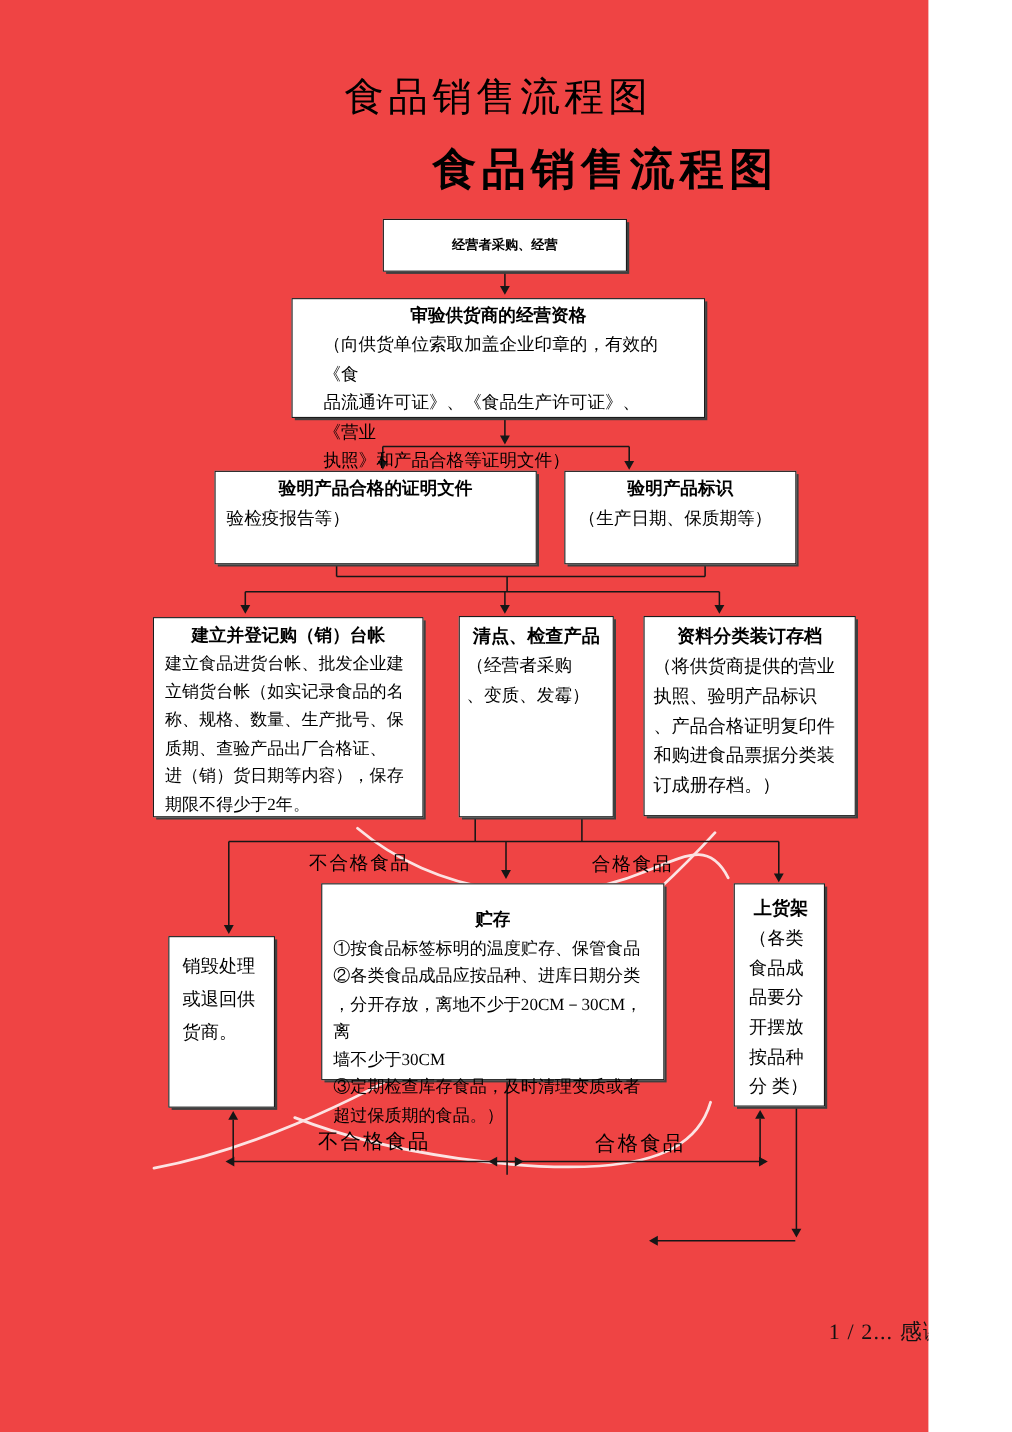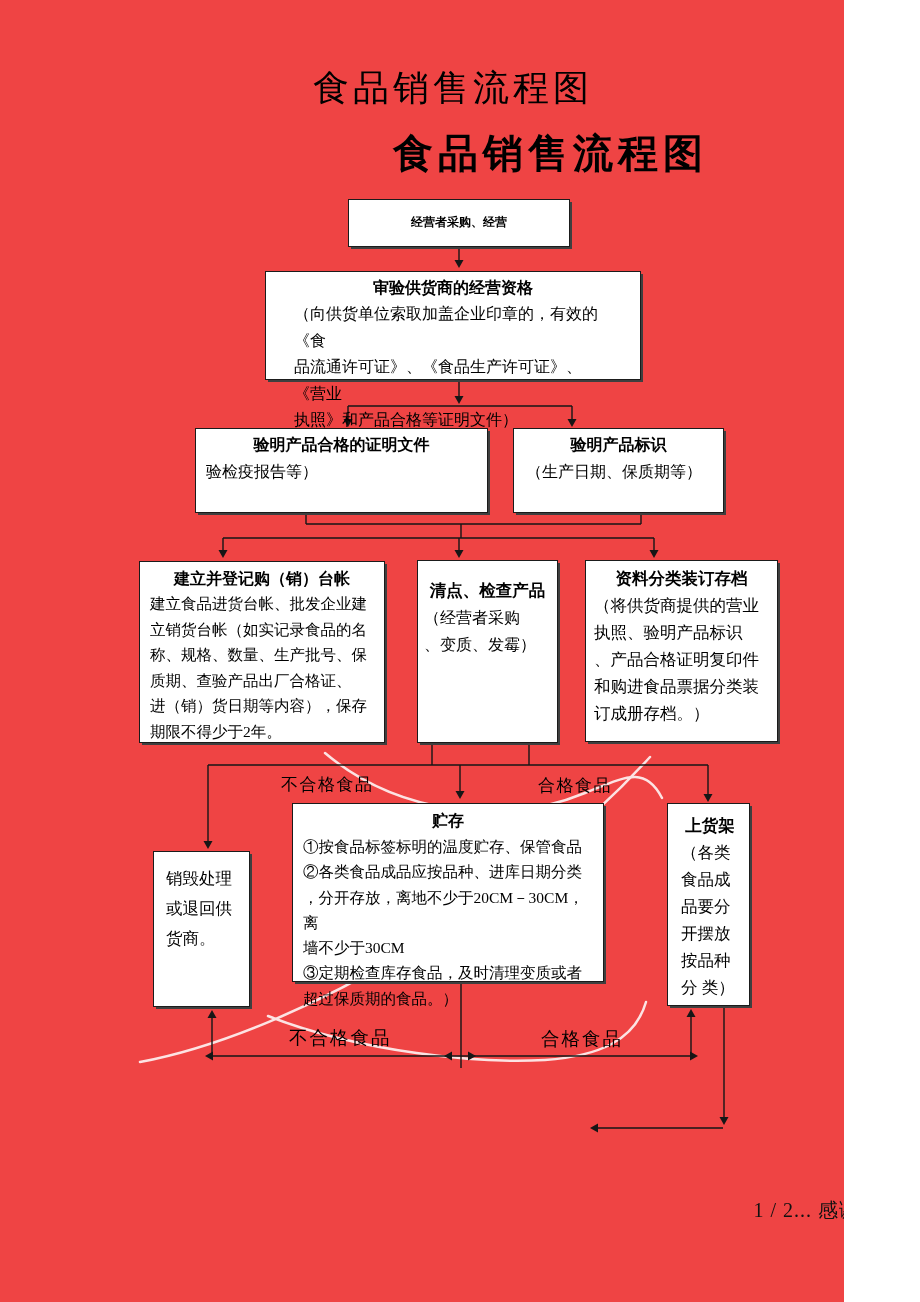--- a/index.html
+++ b/index.html
@@ -36,29 +36,29 @@
   #box-supplier .bl{font-size:16px;line-height:26.5px;}
   #box-cert{left:167px;top:428px;width:293px;height:85px;padding:3px 10px;margin-left:28px;}
   #box-cert .bt{font-size:16px;line-height:26px;}
   #box-cert .bl{font-size:16px;line-height:27px;}
   #box-label{left:513px;top:428px;width:211px;height:85px;padding:3px 12px;}
   #box-label .bt{font-size:16px;line-height:26px;}
   #box-label .bl{font-size:16px;line-height:27px;}
   #box-ledger{left:139px;top:561px;width:246px;height:182px;padding:4px 10px;}
   #box-ledger .bt{font-size:16px;line-height:25px;}
   #box-ledger .bl{font-size:15.5px;line-height:25.5px;}
-  #box-inspect{left:417px;top:560px;width:141px;height:183px;padding:16px 6px;}
+  #box-inspect{left:417px;top:560px;width:141px;height:183px;padding:4px 6px;}
   #box-inspect .bt{font-size:16.5px;line-height:27px;}
   #box-inspect .bl{font-size:16px;line-height:27px;}
   #box-archive{left:585px;top:560px;width:193px;height:182px;padding:4px 8px;}
   #box-archive .bt{font-size:16.5px;line-height:27px;}
   #box-archive .bl{font-size:16.5px;line-height:27px;}
   #box-destroy{left:153px;top:851px;width:97px;height:156px;padding:12px 0 0 12px;}
   #box-destroy .bl{font-size:16.5px;line-height:30px;}
-  #box-storage{left:292px;top:803px;width:312px;height:179px;padding:4px 10px;}
+  #box-storage{left:292px;top:803px;width:312px;height:179px;padding:20px 10px;}
   #box-storage .bt{font-size:16px;line-height:26px;}
   #box-storage .bl{font-size:15.5px;line-height:25.3px;}
   #box-shelf{left:667px;top:803px;width:83px;height:203px;padding:8px 10px 0 13px;}
   #box-shelf .bt{font-size:16.5px;line-height:27px;text-align:center;}
   #box-shelf .bl{font-size:16.5px;line-height:27px;}
   #box-sale{left:336px;top:1068px;width:252px;height:83px;padding:3px 14px;}
   #box-sale .bt{font-size:16px;line-height:26px;}
   #box-sale .bl{font-size:16px;line-height:26px;}
   .flabel{position:absolute;font-size:17px;letter-spacing:1.5px;white-space:nowrap;}
   #label-unq-top{left:281px;top:773px;}

